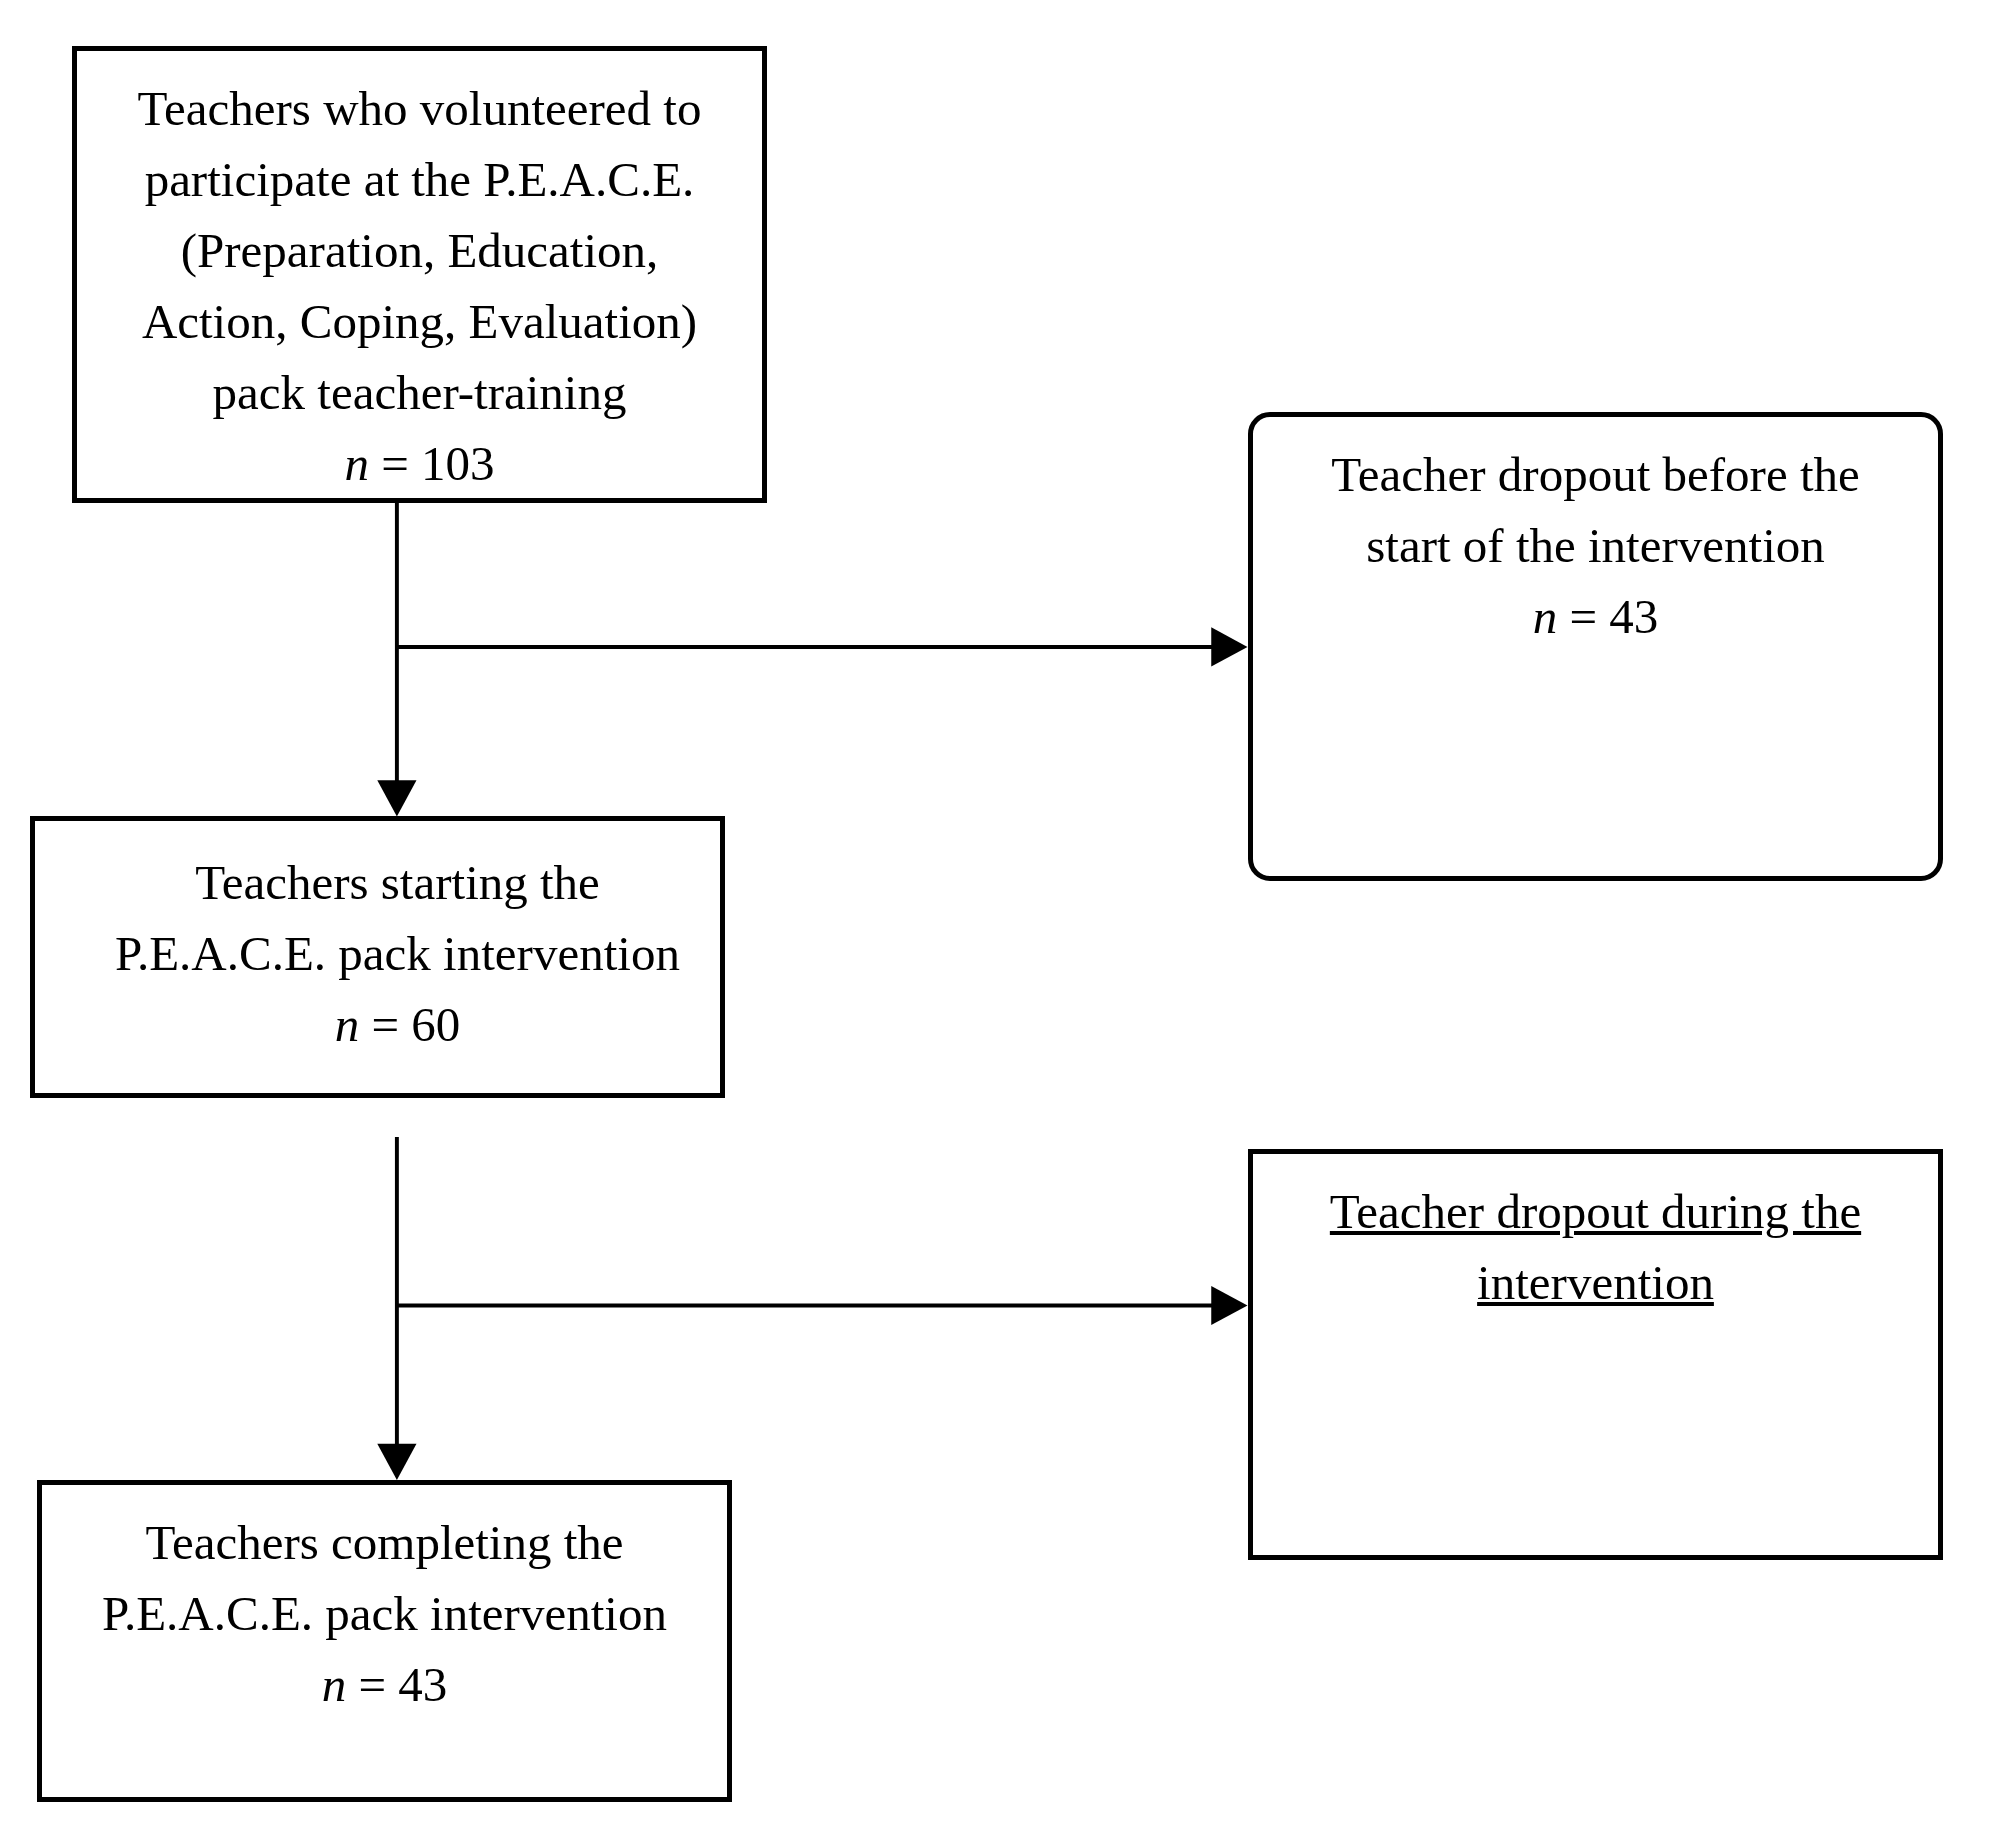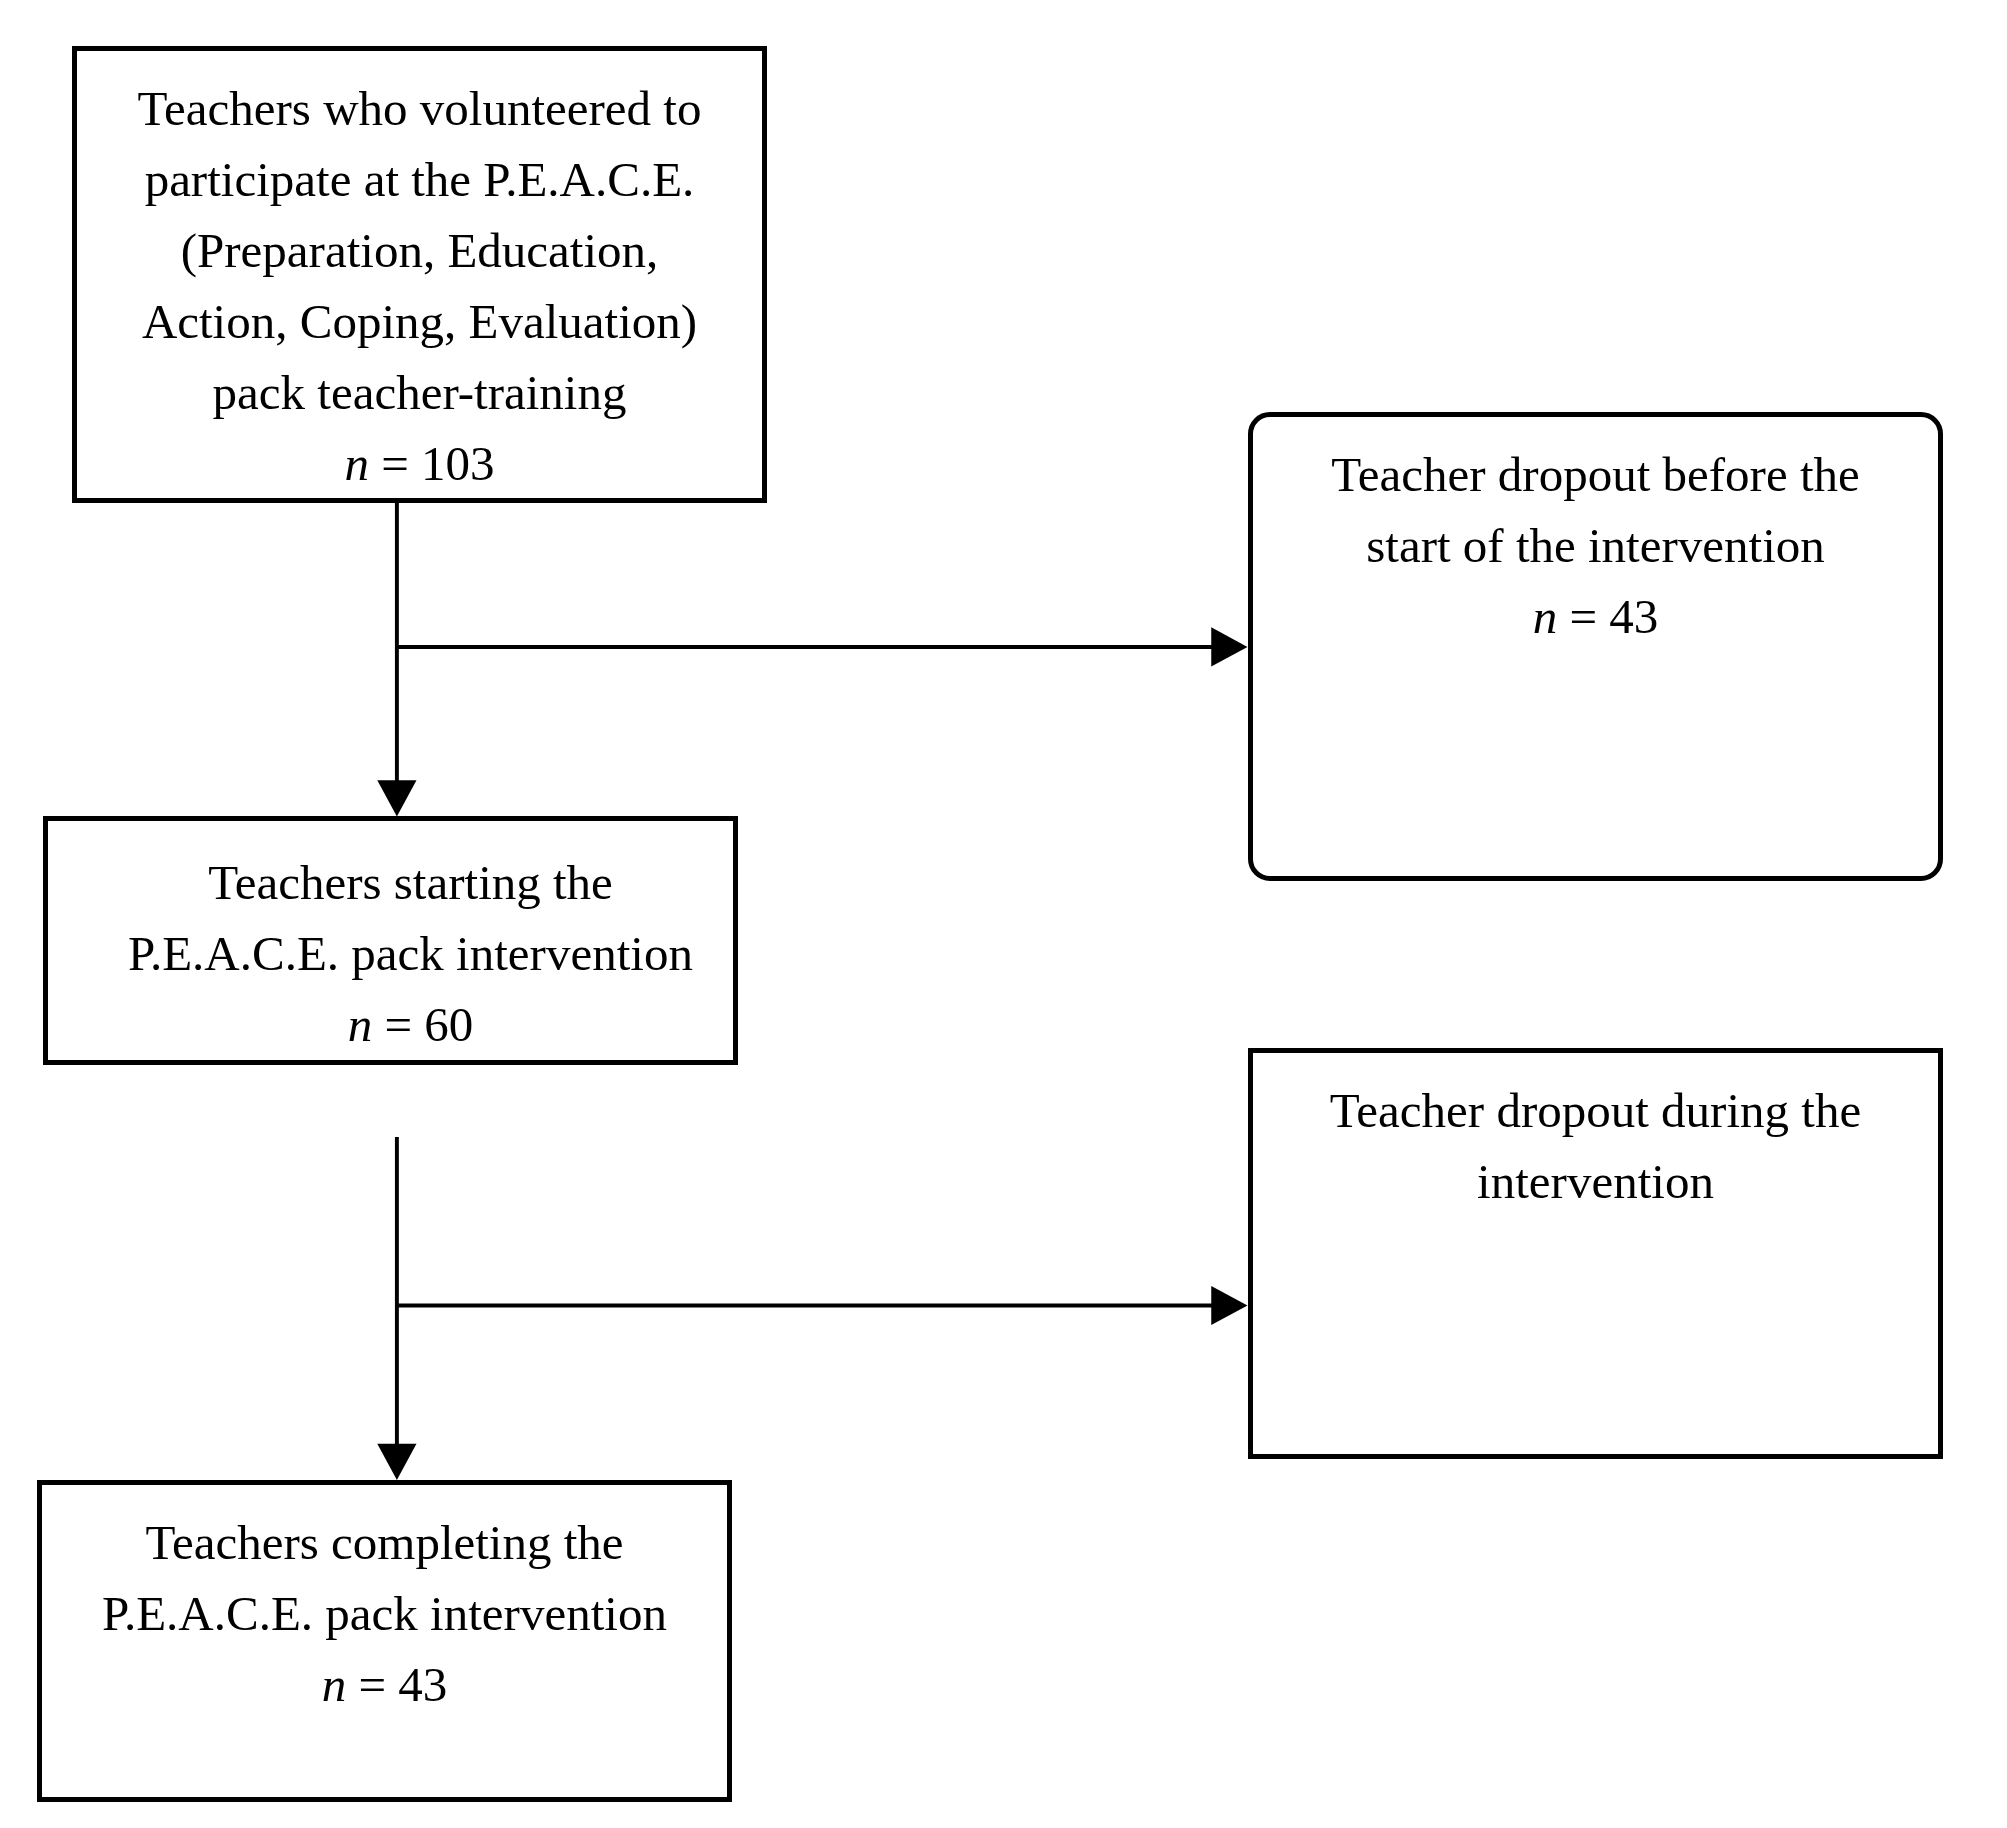--- a/index.html
+++ b/index.html
@@ -27,22 +27,22 @@
   }
   .box-text, .note-text {
     white-space: pre-line;
   }
   .n-line .n-symbol {
     font-style: italic;
   }
   
   #box-volunteered   { left: 47px;   top: 46px;   width: 695px; height: 457px; margin-left: 25px; }
   #box-dropout-before{ left: 1248px; top: 412px;  width: 695px; height: 469px; border-radius: 22px; }
-  #box-starting      { left: 43px;   top: 816px;  width: 695px; height: 249px; padding-top: 25.5px; padding-left: 40px; }
-  #box-dropout-during{ left: 1248px; top: 1048px; width: 695px; height: 411px; }
+  #box-starting      { left: 30px;   top: 816px;  width: 695px; height: 282px; padding-top: 25.5px; padding-left: 40px; }
+  #box-dropout-during{ left: 1248px; top: 1149px; width: 695px; height: 411px; text-decoration: underline; }
   #box-completing    { left: 37px;   top: 1480px; width: 695px; height: 322px; }
   .connector-layer {
     position: absolute;
     left: 0;
     top: 0;
     width: 2007px;
     height: 1829px;
     pointer-events: none;
   }
   .connector-layer line {

